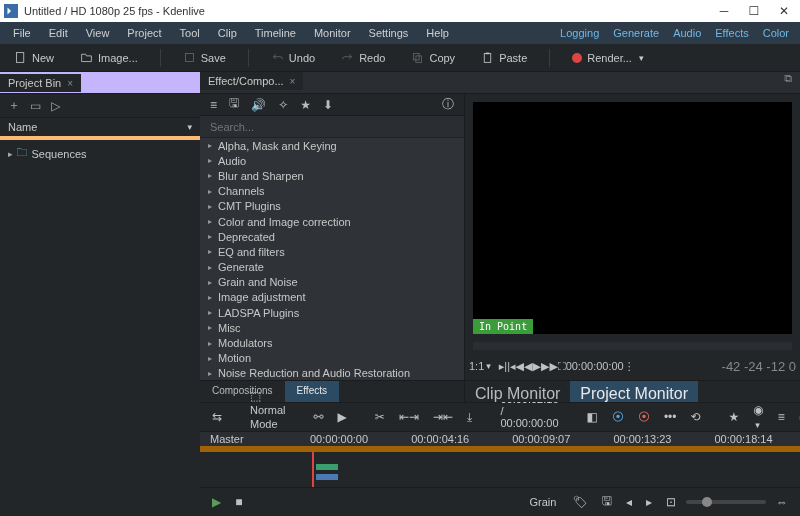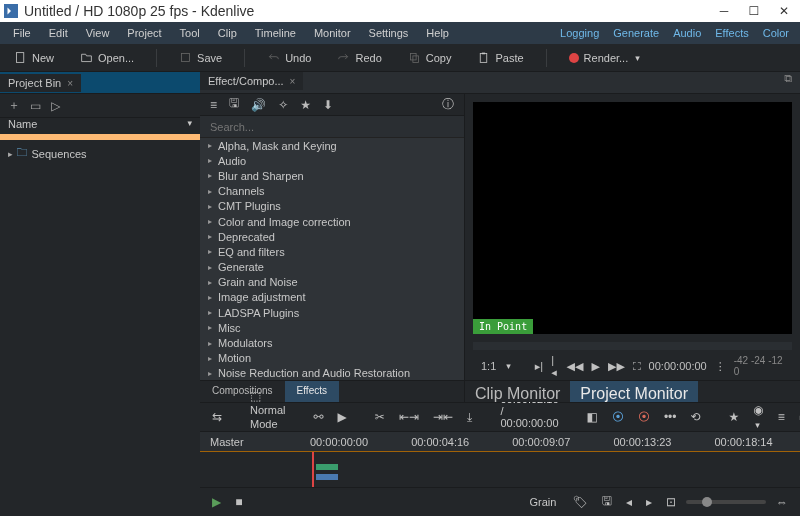--- a/index.html
+++ b/index.html
@@ -1,71 +1,71 @@
 <!DOCTYPE html>
 <html><head>
 <meta charset="utf-8">
 <style>
 *{margin:0;padding:0;box-sizing:border-box;font-family:"Segoe UI",Arial,sans-serif;font-size:11px;color:#c8c8c8;user-select:none}
 body{background:#2a2e32;width:800px;height:516px;overflow:hidden;display:flex;flex-direction:column}
 .titlebar{height:22px;background:#fff;display:flex;align-items:center;padding:0 4px;color:#333}
 .titlebar .ico{width:14px;height:14px;margin-right:6px}
-.titlebar .ttl{flex:1;font-size:14px;color:#333}
+.titlebar .ttl{flex:1;font-size:11px;color:#333}
 .winbtns{display:flex;gap:18px;margin-right:6px}
 .winbtns span{width:12px;height:12px;display:flex;align-items:center;justify-content:center;color:#333;font-size:12px}
 .menubar{height:22px;background:#2d3a47;display:flex;align-items:center;padding:0 4px}
 .menubar .mi{padding:0 9px;color:#d0d0d0;font-size:11px;line-height:22px}
 .menubar .sp{flex:1}
 .menubar .ri{padding:0 7px;color:#6fb8e8;font-size:11px;line-height:22px}
 .toolbar{height:28px;background:#232629;display:flex;align-items:center;padding:0 6px;gap:10px;border-bottom:1px solid #1a1c1e}
 .tbtn{display:flex;align-items:center;gap:5px;padding:3px 8px;color:#c8c8c8;border-radius:2px}
 .tbtn.dis{color:#666}
 .tbtn svg,.ico-svg{width:13px;height:13px}
 .red-dot{width:10px;height:10px;border-radius:50%;background:#d44}
 .chev{font-size:9px;margin-left:2px}
 .sep{width:1px;height:18px;background:#3a3d40;margin:0 4px}
 .mid{flex:1;display:flex;min-height:0}
 .left-col{width:200px;display:flex;flex-direction:column;background:#232629}
-.panel-tabs{height:22px;display:flex;align-items:center;border-bottom:1px solid #1a1c1e;background:#0c4a6e}
+.panel-tabs{height:22px;display:flex;align-items:center;border-bottom:1px solid #1a1c1e;background:#c4b5fd}
 .ptab{padding:3px 8px;font-size:11px;color:#bbb}
 .ptab.act{background:#232629}
 .ptab .cls{margin-left:6px;color:#888;font-size:10px}
 .pb-tools{height:24px;display:flex;align-items:center;gap:10px;padding:0 8px;border-bottom:1px solid #1a1c1e}
 .pb-tools span{color:#aaa;font-size:12px}
-.nmhdr{height:22px;display:flex;align-items:flex-start;padding:0 8px;border-bottom:6px solid #fdba74;justify-content:space-between}
+.nmhdr{height:22px;display:flex;align-items:center;padding:0 8px;border-bottom:4px solid #fdba74;justify-content:space-between}
 .seq-row{display:flex;align-items:center;gap:4px;padding:4px 8px;font-size:11px}
 .seq-row .exp{font-size:9px;color:#aaa}
 .seq-row .fld{color:#6fb8e8}
 .right-area{flex:1;display:flex;flex-direction:column;min-width:0}
 .rt-top{flex:1;display:flex;min-height:0}
 .effects-col{width:265px;display:flex;flex-direction:column;background:#2a2e32;border-right:1px solid #1a1c1e}
 .ec-hdr{height:22px;display:flex;align-items:center;gap:12px;padding:0 10px;border-bottom:1px solid #1a1c1e;background:#232629}
 .ec-hdr span{color:#bbb;font-size:12px}
 .ec-hdr .info{margin-left:auto}
 .search-row{height:22px;display:flex;align-items:center;padding:0 10px;background:#2a2e32;border-bottom:1px solid #222}
 .search-row input{background:transparent;border:none;outline:none;color:#888;font-size:11px;width:100%}
 .ef-list{flex:1;overflow:hidden;position:relative;background:#2f3337}
 .ef-item{display:flex;align-items:center;gap:6px;height:15.2px;padding:0 8px;font-size:11px;color:#c8c8c8}
 .ef-item .ar{font-size:8px;color:#999}
 .ef-tabs{height:22px;display:flex;background:#232629;border-top:1px solid #1a1c1e}
 .ef-tab{padding:4px 12px;font-size:10px;color:#bbb}
 .ef-tab.act{background:#2d4a63;color:#e8e8e8}
 .mon-col{flex:1;display:flex;flex-direction:column;background:#232629;position:relative}
 .mon-black{flex:1;background:#000;margin:8px 8px 6px 8px;position:relative}
 .inpt{position:absolute;left:0;bottom:0;background:#3a9d3a;color:#fff;padding:2px 6px;font-size:10px;font-family:monospace}
-.mon-ctrls{height:28px;display:flex;align-items:center;gap:8px;padding:0 16px}
+.mon-ctrls{height:28px;display:flex;align-items:center;padding:0 4px}
 .mon-ctrls .mc{color:#c0c0c0;font-size:11px}
 .mon-tabs{height:22px;display:flex;background:#232629;border-top:1px solid #1a1c1e}
 .mon-tab{padding:4px 10px;font-size:16px;color:#bbb}
 .mon-tab.act{background:#2d4a63;color:#e8e8e8}
 .tl-tools{height:30px;background:#232629;display:flex;align-items:center;gap:6px;padding:0 8px;border-top:1px solid #1a1c1e;border-bottom:1px solid #1a1c1e}
 .tl-tools .tb{color:#c0c0c0;font-size:12px;padding:2px 4px}
 .tc{font-size:11px;color:#c8c8c8;padding:0 4px}
 .tc .cur{color:#e8e8e8}
-.tl-ruler{height:20px;background:#2a2e32;display:flex;align-items:center;padding-left:110px;gap:43px;font-size:9px;color:#999;border-bottom:1px solid #a16207;position:relative;overflow:hidden}
+.tl-ruler{height:20px;background:#2a2e32;display:flex;align-items:center;padding-left:110px;gap:43px;font-size:9px;color:#999;border-bottom:6px solid #a16207;position:relative;overflow:hidden}
 .tl-master{position:absolute;left:0;top:0;height:100%;width:100px;display:flex;align-items:center;padding-left:10px;background:#2a2e32}
 .tl-body{height:36px;background:#232629;position:relative;border-bottom:1px solid #1a1c1e}
 .ph{position:absolute;left:112px;top:0;bottom:0;width:2px;background:#d44}
 .clip-green{position:absolute;left:116px;top:12px;width:22px;height:6px;background:#3a9d6d}
 .clip-blue{position:absolute;left:116px;top:22px;width:22px;height:6px;background:#4a7ab0}
 .tl-bottom{height:28px;background:#232629;display:flex;align-items:center;padding:0 8px;gap:6px}
 .tl-bottom .sp{flex:1}
 .tl-bottom .sel{color:#c8c8c8;font-size:11px;margin-right:6px}
 .tl-bottom .bb{color:#c0c0c0;font-size:12px;padding:2px 4px}
 .slider{width:80px;height:4px;background:#444;border-radius:2px;position:relative}
@@ -112,21 +112,21 @@
   <div class="tbtn">
       <svg viewBox="0 0 16 16">
         <rect x="3" y="2" width="9" height="12" fill="none" stroke="#c8c8c8"></rect>
       </svg>
       <span>New</span>
     </div>
   <div class="tbtn">
       <svg viewBox="0 0 16 16">
         <path d="M2 4h5l1 2h6v7H2z" fill="none" stroke="#c8c8c8"></path>
       </svg>
-      <span>Open...</span>
+      <span>Image...</span>
     </div>
   <span class="sep"></span>
   <div class="tbtn dis">
       <svg viewBox="0 0 16 16">
         <rect x="3" y="3" width="10" height="10" fill="none" stroke="#666"></rect>
       </svg>
       <span>Save</span>
     </div>
   <span class="sep"></span>
   <div class="tbtn dis">
@@ -287,21 +287,21 @@
           <span class="chev">▾</span>
           <span style="flex:0 0 8px"></span>
           <span class="mc">▸|</span>
           <span class="mc">|◂</span>
           <span class="mc">◀◀</span>
           <span class="mc">▶</span>
           <span class="mc">▶▶</span>
           <span class="mc">⛶</span>
           <span class="mc">00:00:00:00</span>
           <span class="mc">⋮</span>
-          <span style="margin-left:auto;font-size:10px;color:#888">-42 -24 -12  0</span>
+          <span style="margin-left:auto;font-size:13px;color:#888">-42 -24 -12  0</span>
         </div>
         <div class="mon-tabs">
           <div class="mon-tab">Clip Monitor</div>
           <div class="mon-tab act">Project Monitor</div>
         </div>
       </div>
     </div>
 
     <div class="tl-tools">
       <span class="tb">⇆</span>

